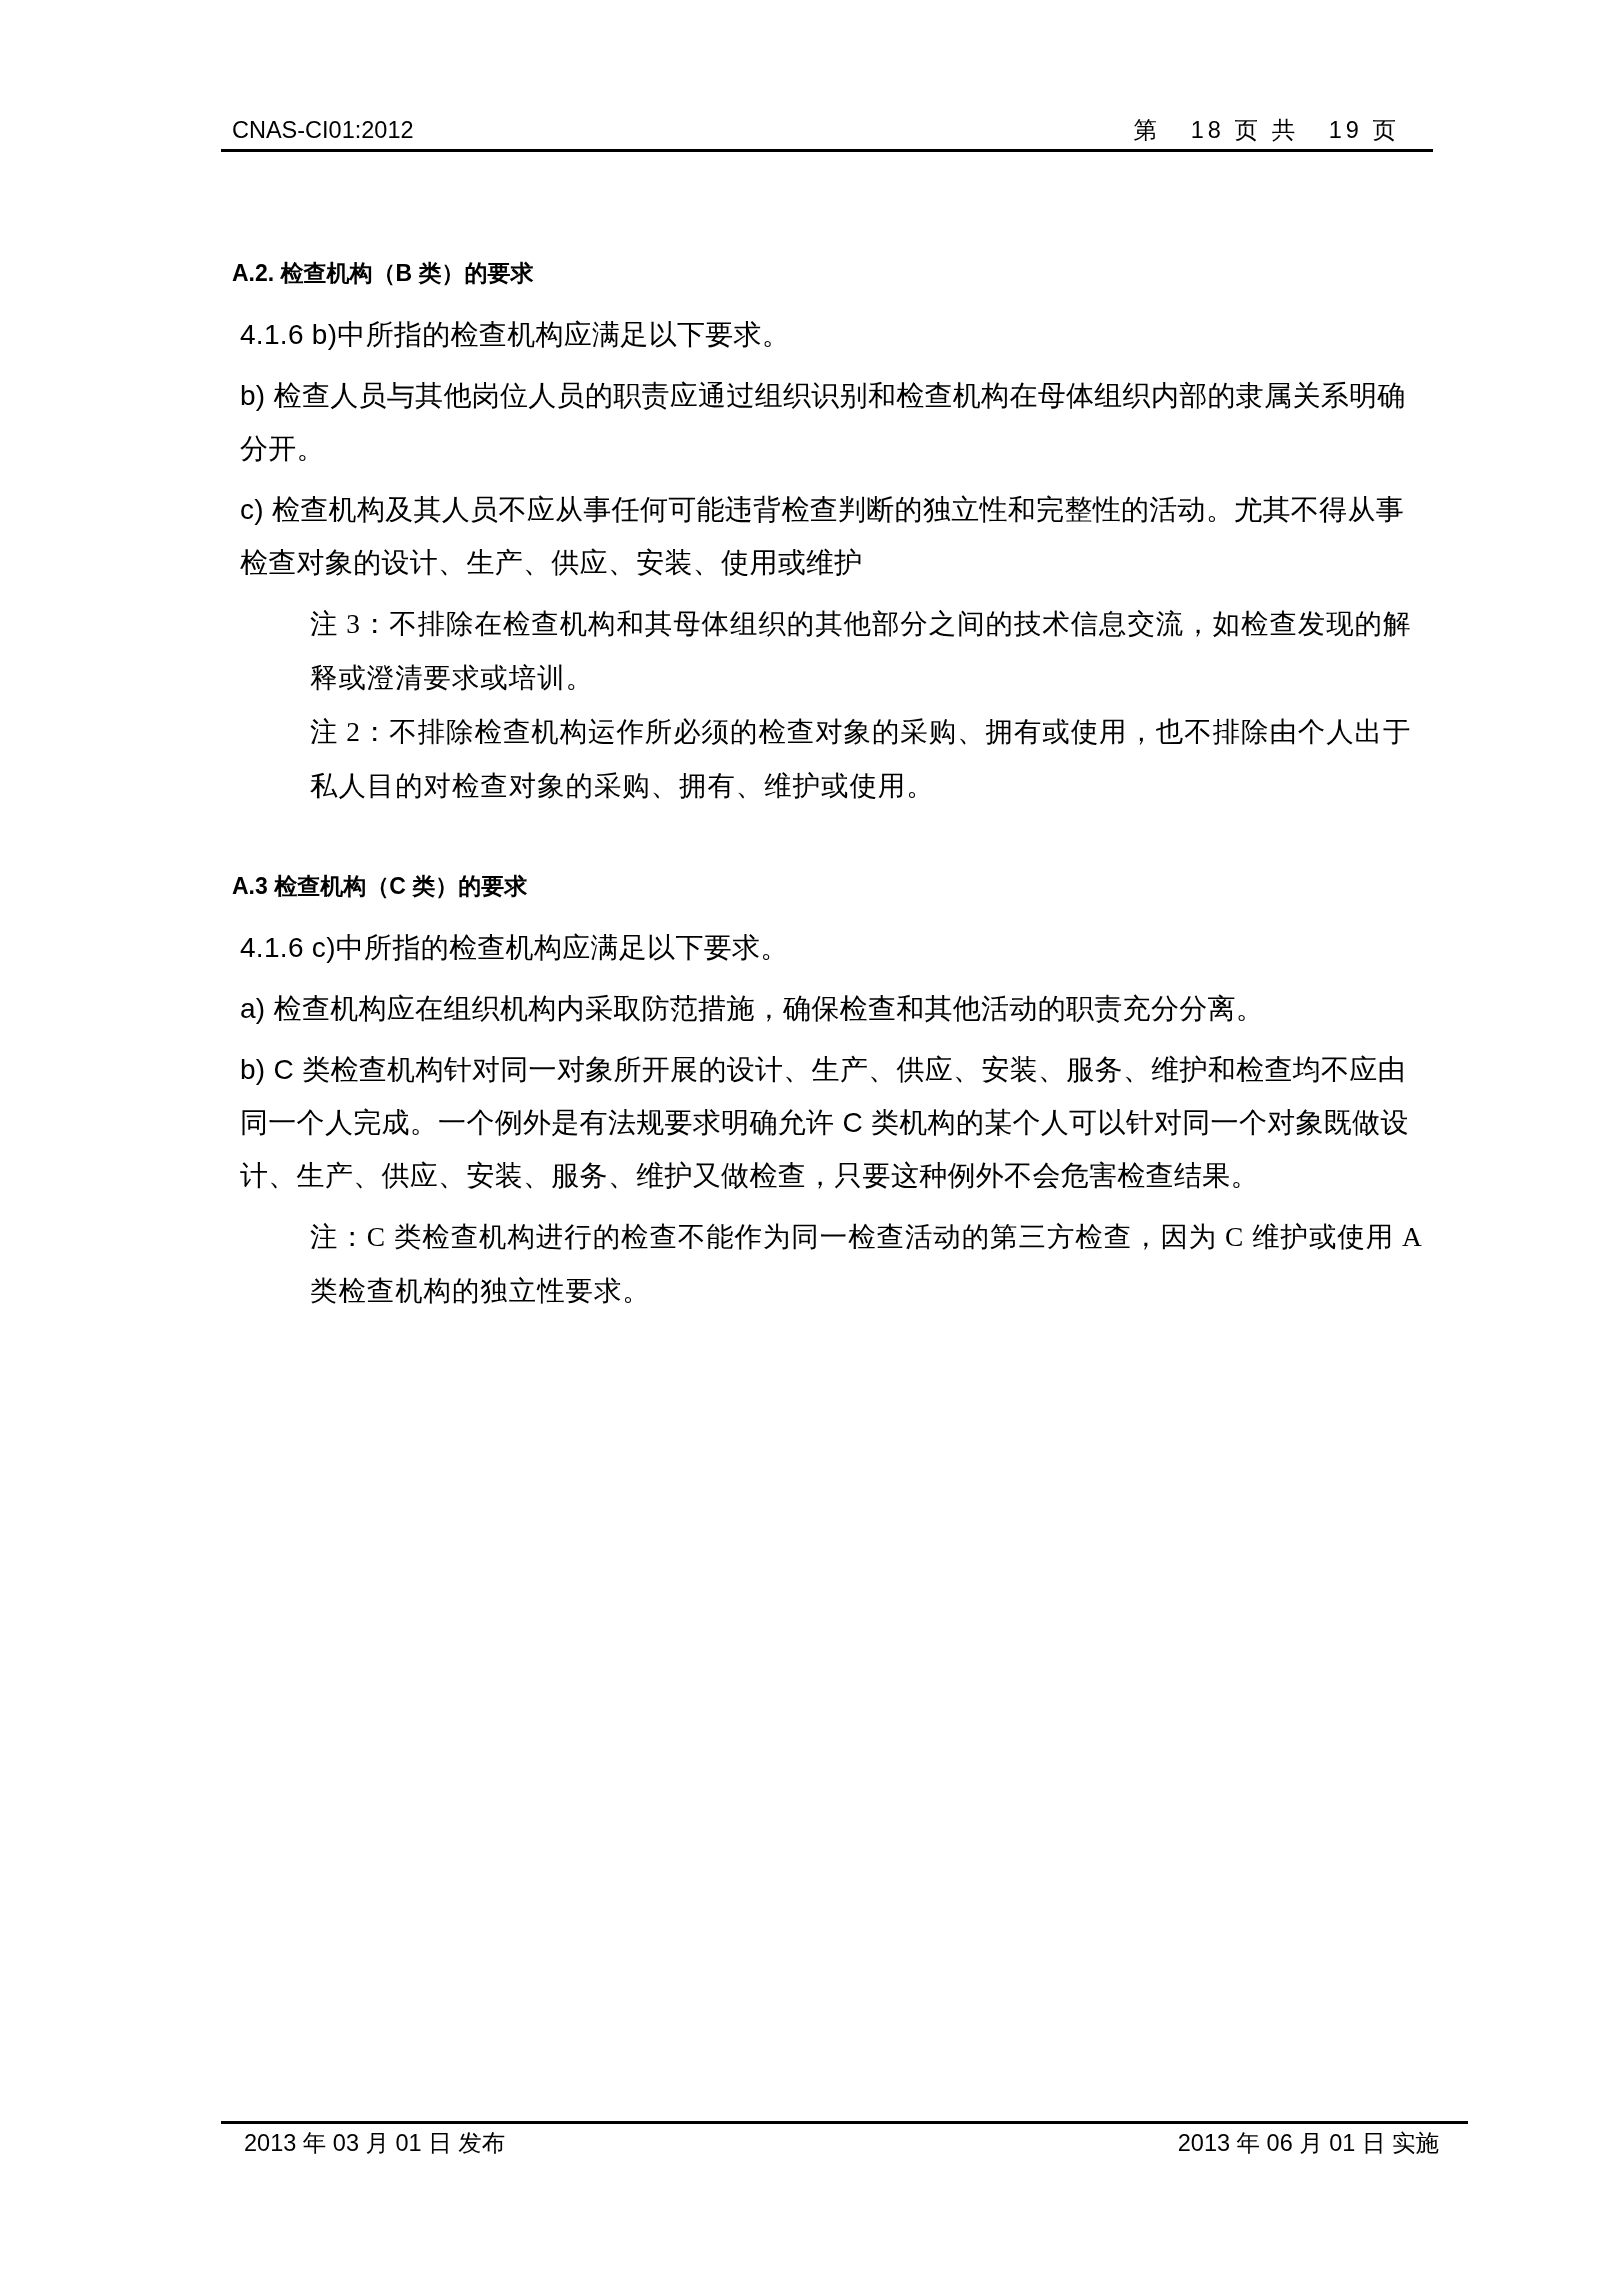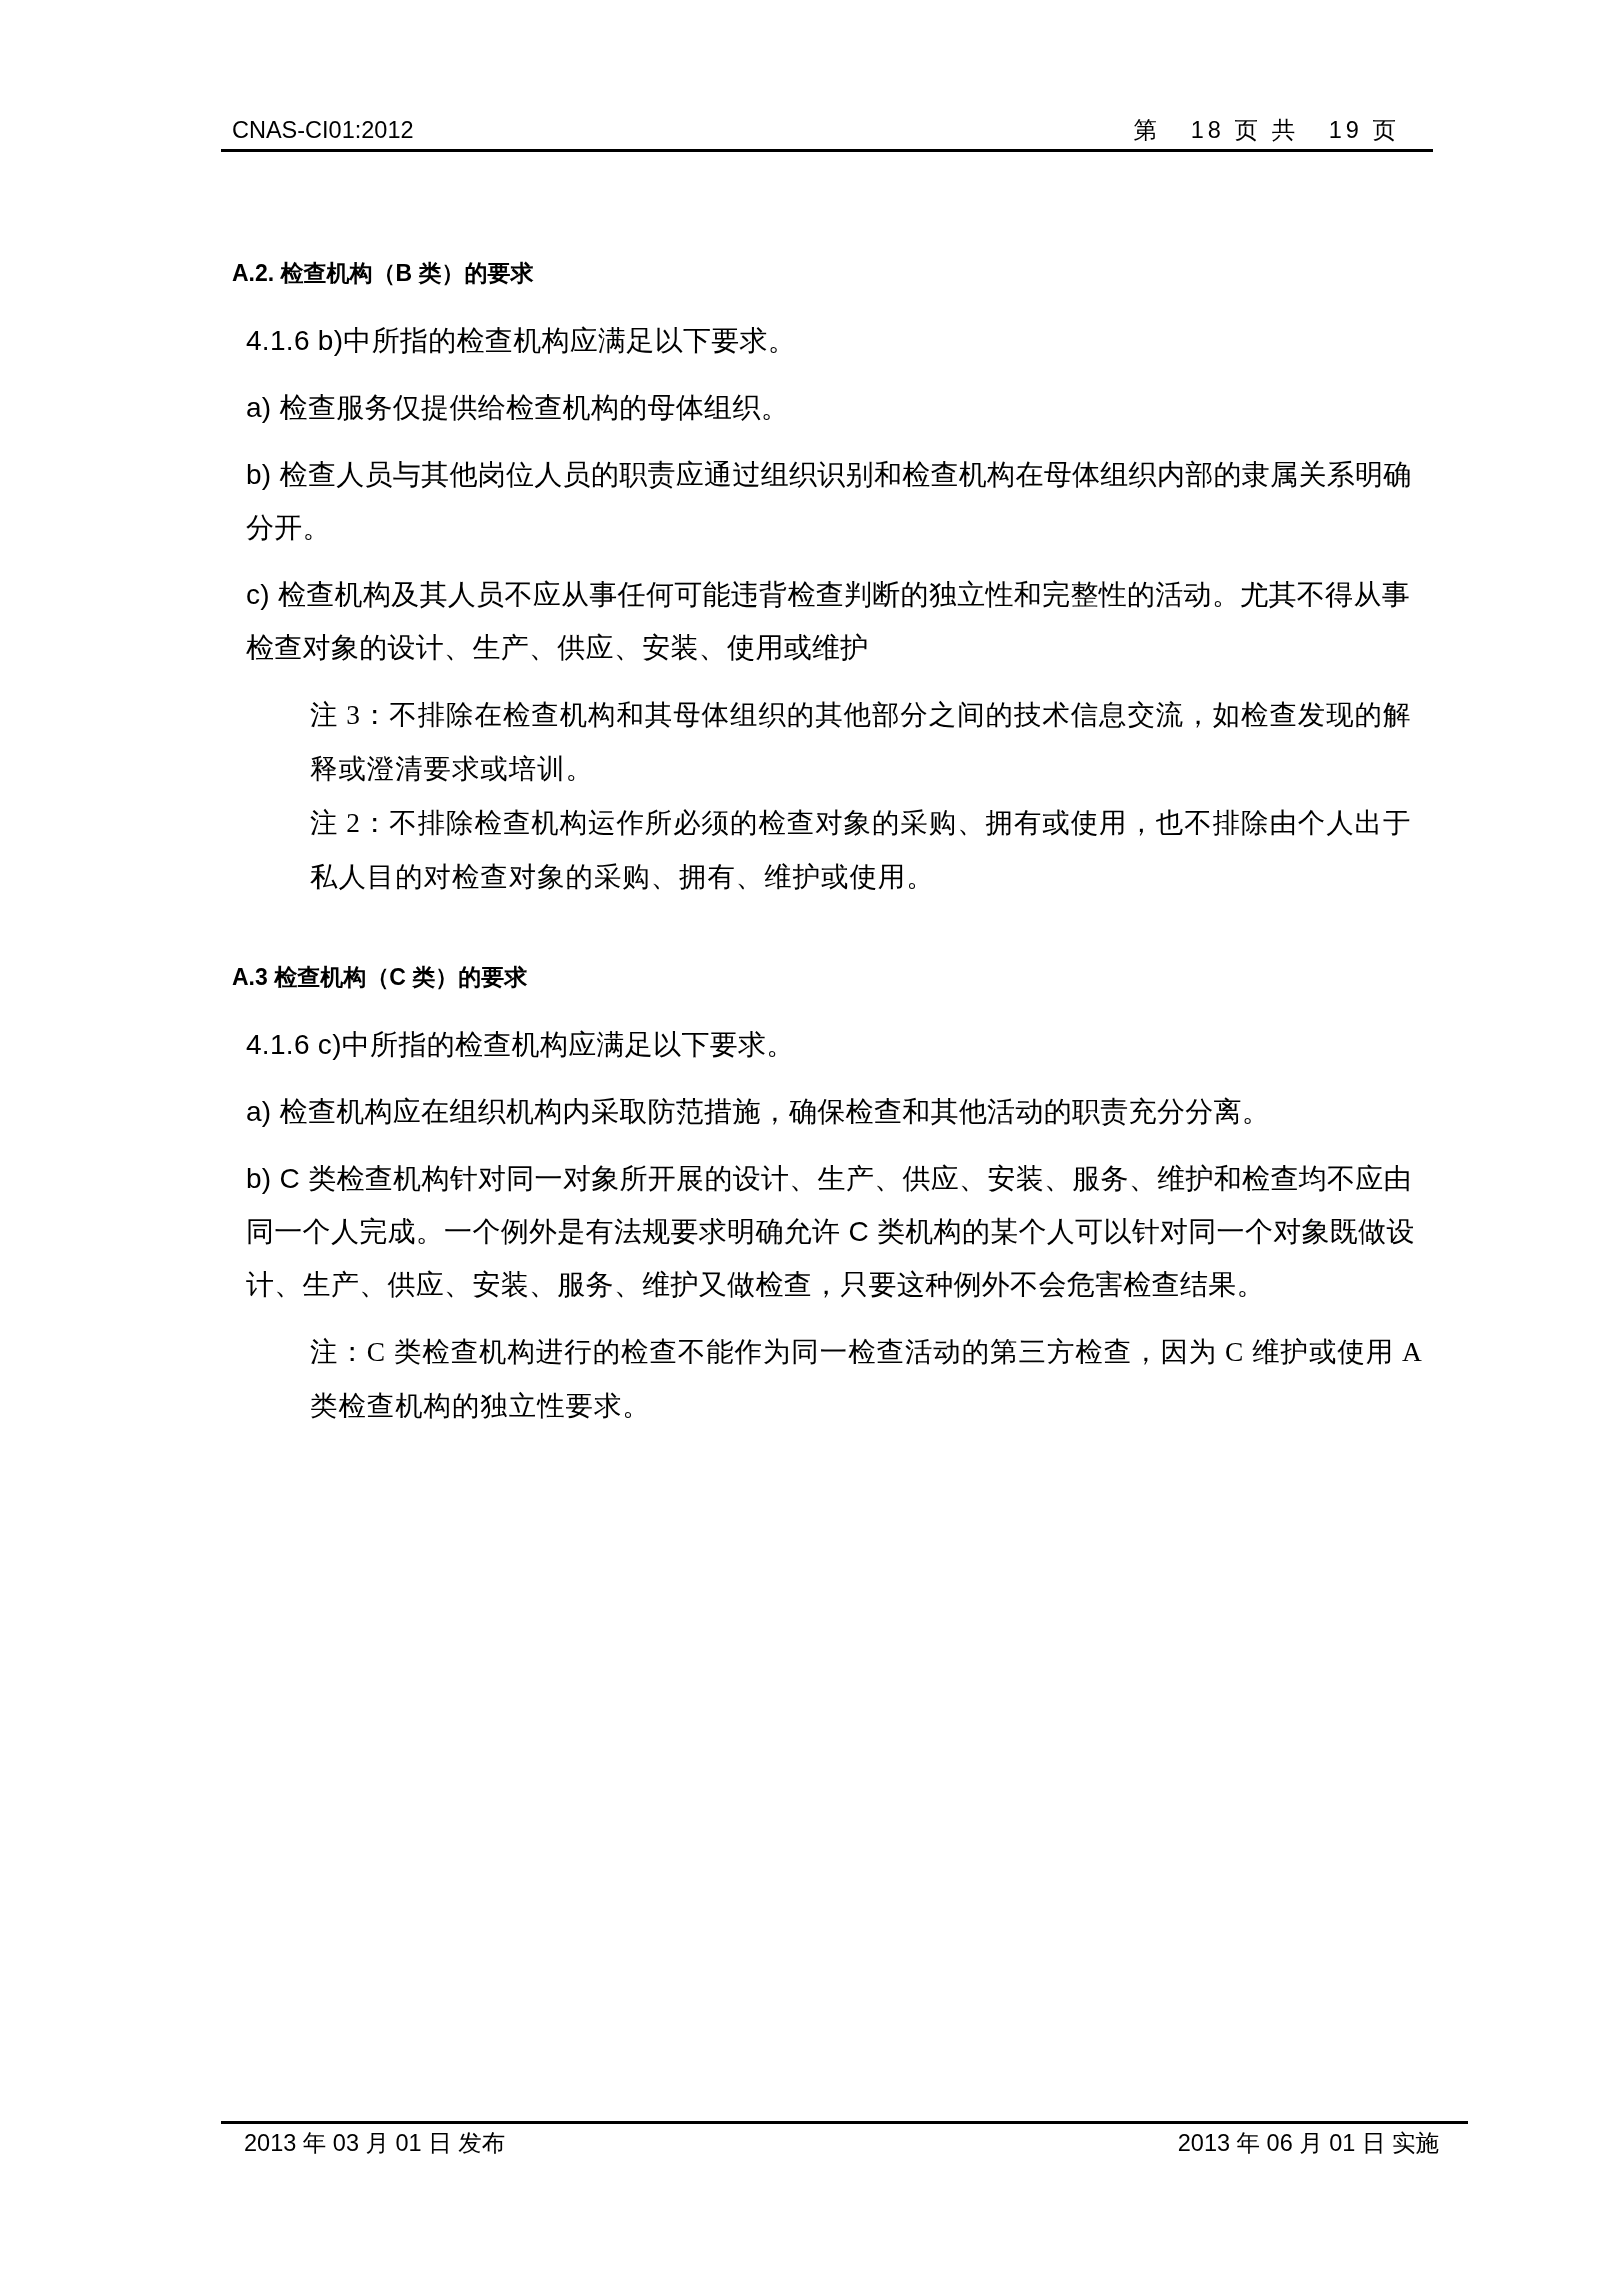--- a/index.html
+++ b/index.html
@@ -5,21 +5,21 @@
     html, body { margin: 0; padding: 0; background: #ffffff; }
     body { width: 1620px; height: 2293px; position: relative; overflow: hidden; color: #000; }
     .page { position: absolute; left: 0; top: 0; width: 1620px; height: 1881px; }
     .header { position: absolute; left: 232px; top: 114px; width: 1207px; height: 37px; }
     .header-left { position: absolute; left: 0; top: 0; font-family: "Liberation Sans", sans-serif; font-size: 23.5px; line-height: 33px; }
     .header-right { position: absolute; right: 39px; top: 0; font-family: "Liberation Serif", serif; font-size: 23.5px; line-height: 33px; letter-spacing: 3.9px; }
     .header-right .num { font-family: "Liberation Sans", sans-serif; margin-left: 20px; }
     .header-rule { position: absolute; left: 221px; top: 149px; width: 1212px; height: 2.9px; background: #000; }
     .content { position: absolute; left: 232px; top: 247px; width: 1201px; }
     .h { font-family: "Liberation Sans", "DejaVu Sans", sans-serif; font-weight: bold; font-size: 23px; line-height: 53px; margin: 0; }
-    .p { font-family: "Liberation Sans", "DejaVu Sans", sans-serif; font-size: 28px; line-height: 53px; margin: 14px; letter-spacing: 0.3px; }
+    .p { font-family: "Liberation Sans", "DejaVu Sans", sans-serif; font-size: 28px; line-height: 53px; margin: 8px; letter-spacing: 0.3px; }
     .note { font-family: "Liberation Serif", "DejaVu Serif", serif; font-size: 27.4px; line-height: 54px; margin: 0 0 0 78px; letter-spacing: 1px; }
     .gap-a3 { height: 47px; }
     .footer-rule { position: absolute; left: 221px; top: 2121px; width: 1247px; height: 2.9px; background: #000; }
     .footer { position: absolute; left: 232px; top: 2127px; width: 1207px; height: 35px; font-family: "Liberation Sans", sans-serif; font-size: 23.5px; line-height: 33px; }
     .footer-left { position: absolute; left: 12px; top: 0; }
     .footer-right { position: absolute; right: 0; top: 0; }
   </style>
 </head>
 <body>
 
@@ -29,21 +29,20 @@
     <span class="header-left">CNAS-CI01:2012</span>
     <span class="header-right"><span>第</span> <span class="num">18</span> <span>页 共</span> <span class="num">19</span> <span>页</span></span>
   </div>
   <div class="header-rule"></div>
 
   <div class="content">
 
     <section>
       <p class="h">A.2. 检查机构（B 类）的要求</p>
       <p class="p">4.1.6 b)中所指的检查机构应满足以下要求。</p>
-      <p class="p">a) 检查服务仅提供给检查机构的母体组织。</p>
       <p class="p">b) 检查人员与其他岗位人员的职责应通过组织识别和检查机构在母体组织内部的隶属关系明确分开。</p>
       <p class="p">c) 检查机构及其人员不应从事任何可能违背检查判断的独立性和完整性的活动。尤其不得从事检查对象的设计、生产、供应、安装、使用或维护</p>
       <p class="note">注 3：不排除在检查机构和其母体组织的其他部分之间的技术信息交流，如检查发现的解释或澄清要求或培训。</p>
       <p class="note">注 2：不排除检查机构运作所必须的检查对象的采购、拥有或使用，也不排除由个人出于私人目的对检查对象的采购、拥有、维护或使用。</p>
     </section>
 
     <div class="gap-a3"></div>
 
     <section>
       <p class="h">A.3  检查机构（C 类）的要求</p>

